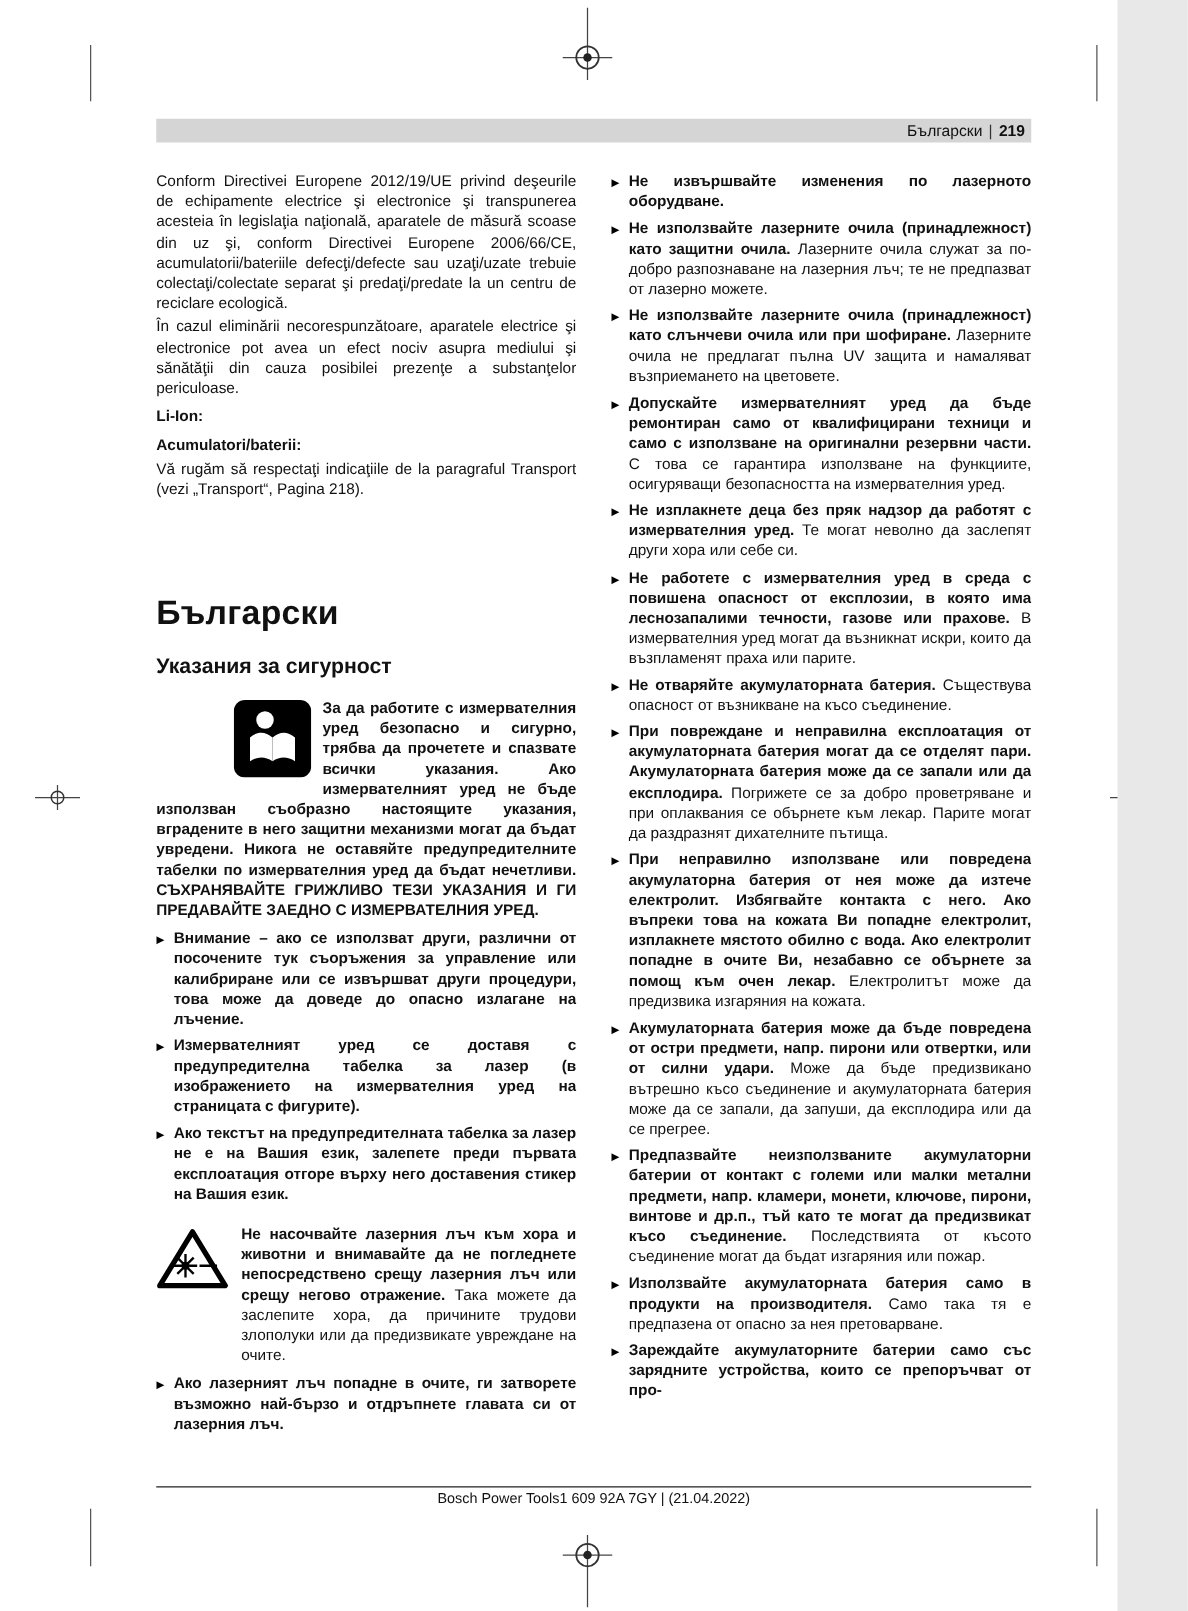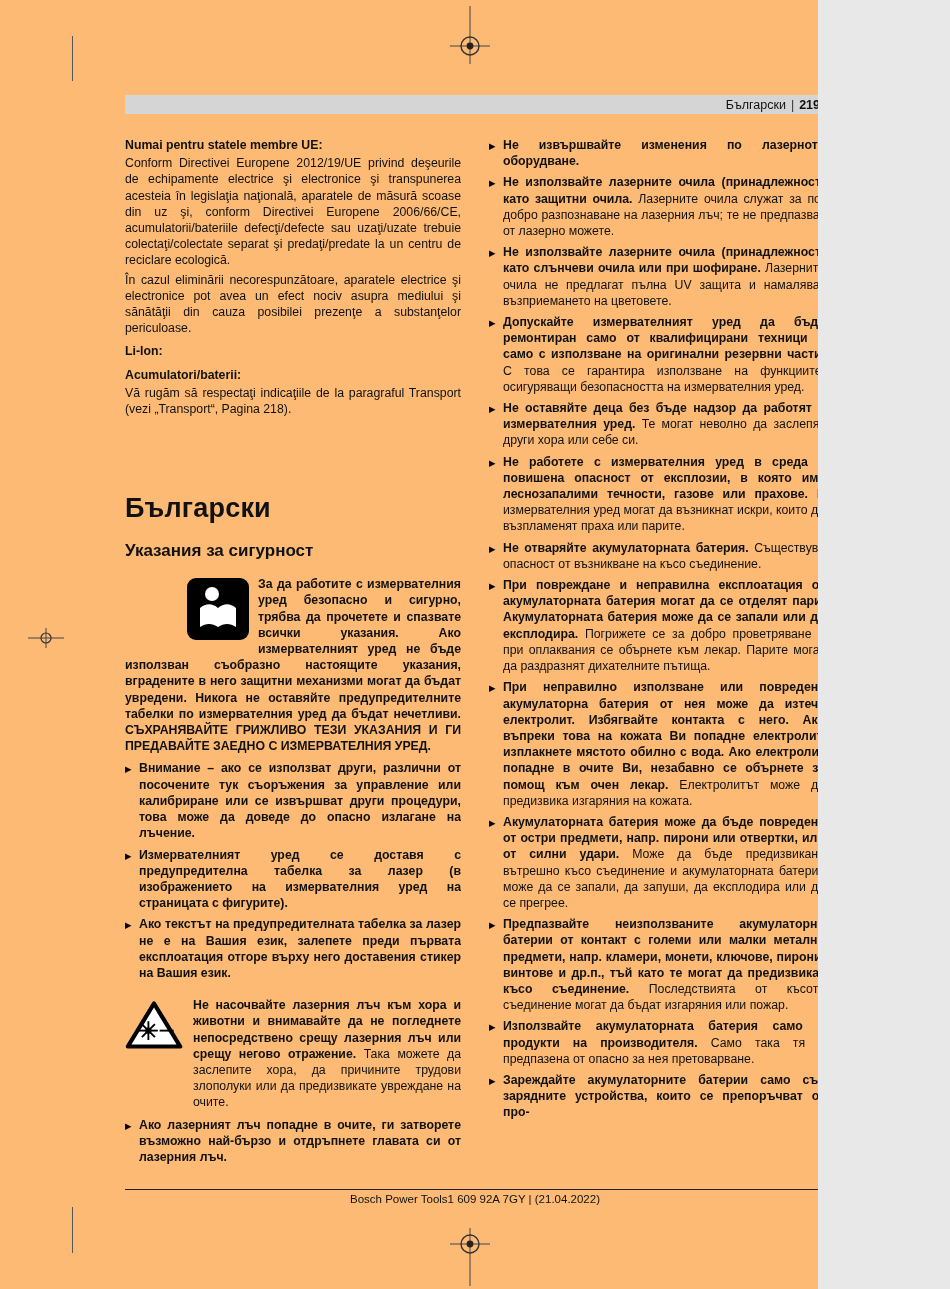--- a/index.html
+++ b/index.html
@@ -1,16 +1,16 @@
 <!DOCTYPE html>
 <html><head>
 <meta charset="utf-8">
 <style>
   html,body{margin:0;padding:0;background:#e8e8e8;}
-  .page{position:relative;width:818px;height:1289px;background:#fdba74;
+  .page{position:relative;width:894px;height:1289px;background:#ffffff;
         font-family:"Liberation Sans","DejaVu Sans",sans-serif;color:#111;overflow:hidden;}
   
   .cropv{position:absolute;width:1px;background:#555;}
   .regmark{position:absolute;}
   
   .header-bar{position:absolute;left:125px;top:95px;width:700px;height:19px;background:#d5d5d5;
       display:flex;align-items:center;justify-content:flex-end;box-sizing:border-box;
       padding-right:5px;font-size:12.5px;}
   .header-bar .hsep{margin:0 5px;color:#333;}
   .header-bar b{font-weight:bold;}
@@ -72,21 +72,20 @@
 
   <div class="header-bar">
     <span>Български</span>
     <span class="hsep">|</span>
     <b>219</b>
   </div>
 
   <div class="content">
 
     <div class="col">
-      <p class="bold-head first">Numai pentru statele membre UE:</p>
       <p>Conform Directivei Europene 2012/19/UE privind deşeurile de echipamente electrice şi electronice şi transpunerea acesteia în legislaţia naţională, aparatele de măsură scoase din uz şi, conform Directivei Europene 2006/66/CE, acumulatorii/bateriile defecţi/defecte sau uzaţi/uzate trebuie colectaţi/colectate separat şi predaţi/predate la un centru de reciclare ecologică.</p>
       <p>În cazul eliminării necorespunzătoare, aparatele electrice şi electronice pot avea un efect nociv asupra mediului şi sănătăţii din cauza posibilei prezenţe a substanţelor periculoase.</p>
       <p class="bold-head">Li-Ion:</p>
       <p class="bold-head">Acumulatori/baterii:</p>
       <p>Vă rugăm să respectaţi indicaţiile de la paragraful Transport (vezi „Transport“, Pagina 218).</p>
 
       <h1 class="lang-title">Български</h1>
       <h2 class="section-title">Указания за сигурност</h2>
 
       <div class="intro">
@@ -159,21 +158,21 @@
         <p><b>Не използвайте лазерните очила (принадлежност) като слънчеви очила или при шофиране.</b>
         <span>Лазерните очила не предлагат пълна UV защита и намаляват възприемането на цветовете.</span></p>
       </div>
       <div class="bullet">
         <span class="marker">▶</span>
         <p><b>Допускайте измервателният уред да бъде ремонтиран само от квалифицирани техници и само с използване на оригинални резервни части.</b>
         <span>С това се гарантира използване на функциите, осигуряващи безопасността на измервателния уред.</span></p>
       </div>
       <div class="bullet">
         <span class="marker">▶</span>
-        <p><b>Не оставяйте деца без бъде надзор да работят с измервателния уред.</b>
+        <p><b>Не изплакнете деца без пряк надзор да работят с измервателния уред.</b>
         <span>Те могат неволно да заслепят други хора или себе си.</span></p>
       </div>
       <div class="bullet">
         <span class="marker">▶</span>
         <p><b>Не работете с измервателния уред в среда с повишена опасност от експлозии, в която има леснозапалими течности, газове или прахове.</b>
         <span>В измервателния уред могат да възникнат искри, които да възпламенят праха или парите.</span></p>
       </div>
       <div class="bullet">
         <span class="marker">▶</span>
         <p><b>Не отваряйте акумулаторната батерия.</b>

